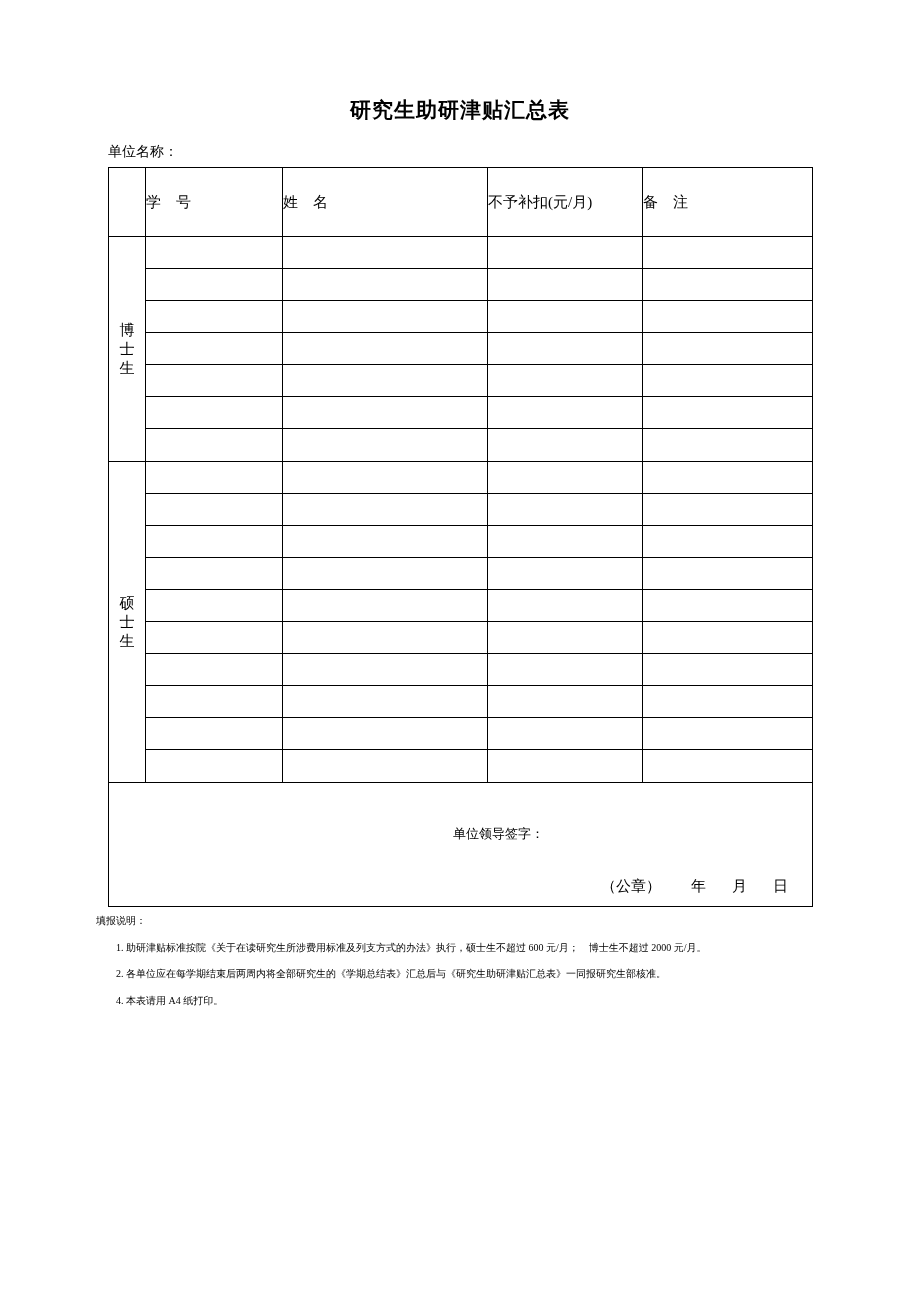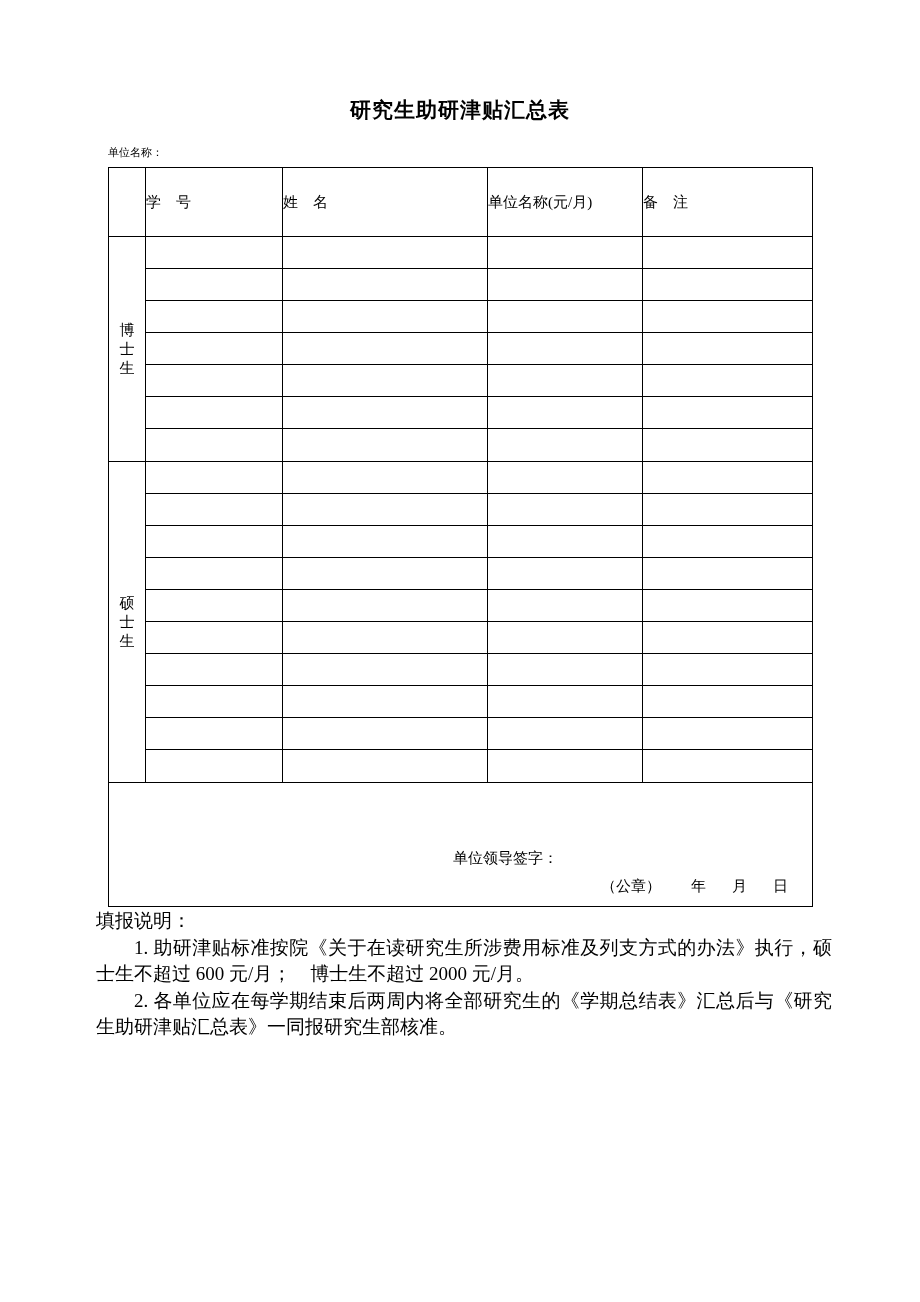--- a/index.html
+++ b/index.html
@@ -35,21 +35,21 @@
     font-size: 21px;
     letter-spacing: 1px;
     line-height: 28px;
   }
 
   
   .unit-name {
     position: absolute;
     left: 108px;
     top: 142px;
-    font-size: 11px;
+    font-size: 14px;
     line-height: 20px;
   }
 
   
   .form-table {
     position: absolute;
     left: 108px;
     top: 167px;
     width: 704px;
     border-collapse: collapse;
@@ -90,41 +90,41 @@
   }
 
   .sign-cell {
     height: 123px;
     position: relative;
     vertical-align: top;
   }
   .sign-leader {
     position: absolute;
     left: 344px;
-    top: 66px;
-    font-size: 15px;
+    top: 42px;
+    font-size: 13px;
     white-space: nowrap;
   }
   .sign-stamp {
     position: absolute;
     right: 24px;
     bottom: 10px;
     font-size: 15px;
     white-space: nowrap;
   }
   .sign-stamp .gap1 { display: inline-block; width: 30px; }
   .sign-stamp .gap2 { display: inline-block; width: 26px; }
 
   
   .notes {
     position: absolute;
     left: 96px;
     top: 908px;
     width: 736px;
-    font-size: 19px;
+    font-size: 10px;
     line-height: 26.5px;
   }
   .notes p {
     margin: 0;
     text-align: justify;
     text-justify: inter-ideograph;
   }
   .notes p.ind { text-indent: 2em; }
   .notes b { font-weight: normal; }
 </style>
@@ -143,21 +143,21 @@
         <col class="c-id">
         <col class="c-name">
         <col class="c-amount">
         <col class="c-remark">
     </colgroup>
     <tbody id="table-body">
         <tr class="head-row">
           <td class="blank-head"></td>
           <td>学　号</td>
           <td>姓　名</td>
-          <td>单位名称(元/月)</td>
+          <td>不予补扣(元/月)</td>
           <td>备　注</td>
         </tr>
         <tr class="data-row">
           <td class="vlabel" rowspan="7">
             <span>博</span>
             <span>士</span>
             <span>生</span>
           </td>
           <td></td>
           <td></td>
@@ -272,16 +272,17 @@
           </td>
         </tr>
       </tbody>
   </table>
 
   <div class="notes">
     <p>填报说明：</p>
     <div id="notes-items">
         <p class="ind"><span>1. 助研津贴标准按院《关于在读研究生所涉费用标准及列支方式的办法》执行，</span><b>硕士生</b><span>不超过 600 元/月；　</span><b>博士生</b><span>不超过 2000 元/月。</span></p>
         <p class="ind"><span>2. 各单位应在每学期结束后两周内将全部研究生的《学期总结表》汇总后与《研究生助研津贴汇总表》一同报研究生部核准。</span></p>
+        <p class="ind"><span>4. 本表请用 A4 纸打印。</span></p>
       </div>
   </div>
 
 </div>
 
 </body></html>

